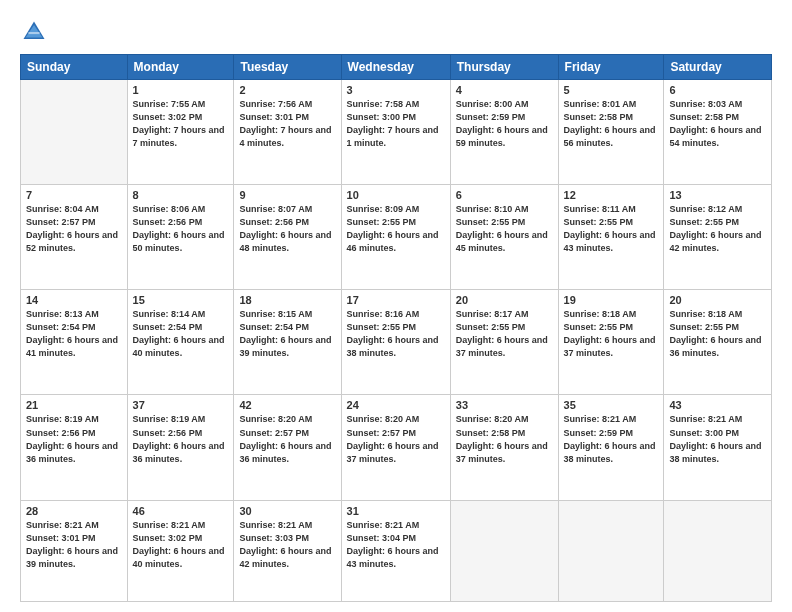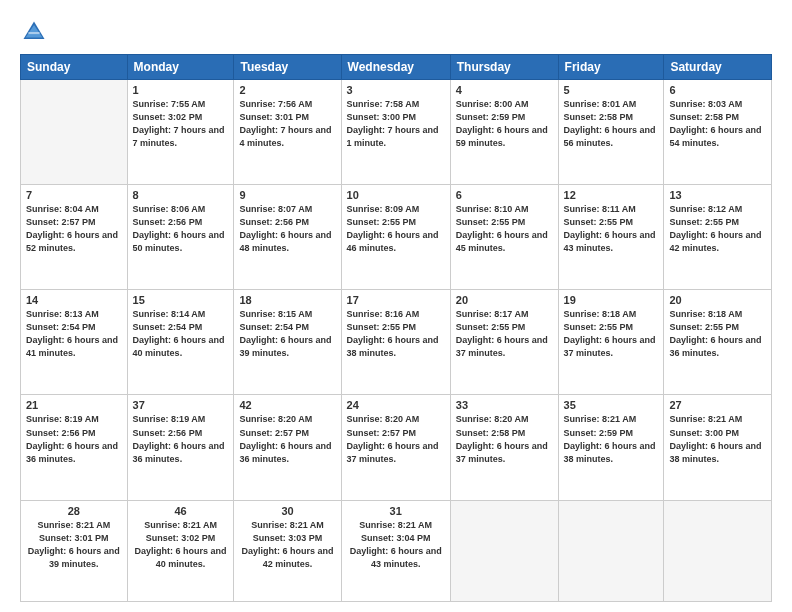--- a/index.html
+++ b/index.html
@@ -99,21 +99,20 @@
       font-weight: bold;
     }
     tr:nth-child(even) td:not(.empty) {
       background: #fff;
     }
     .week-row td {
       height: 78px;
     }
     .last-row td {
       height: 65px;
-      text-align: center;
     }
   </style>
 </head>
 <body>
 
 <div class="page">
   <div class="header">
     <div class="logo">
       <svg class="logo-icon" viewBox="0 0 40 40">
         <polygon points="20,5 35,30 5,30" fill="#2a6db5"></polygon>
@@ -250,21 +249,21 @@
           </td>
           <td>
             <span class="day-number">33</span>
             <div class="day-info">Sunrise: 8:20 AM<br>Sunset: 2:58 PM<br>Daylight: 6 hours and 37 minutes.</div>
           </td>
           <td>
             <span class="day-number">35</span>
             <div class="day-info">Sunrise: 8:21 AM<br>Sunset: 2:59 PM<br>Daylight: 6 hours and 38 minutes.</div>
           </td>
           <td>
-            <span class="day-number">27</span>
+            <span class="day-number">43</span>
             <div class="day-info">Sunrise: 8:21 AM<br>Sunset: 3:00 PM<br>Daylight: 6 hours and 38 minutes.</div>
           </td>
         </tr>
         <tr class="last-row">
           <td>
             <span class="day-number">28</span>
             <div class="day-info">Sunrise: 8:21 AM<br>Sunset: 3:01 PM<br>Daylight: 6 hours and 39 minutes.</div>
           </td>
           <td>
             <span class="day-number">46</span>

